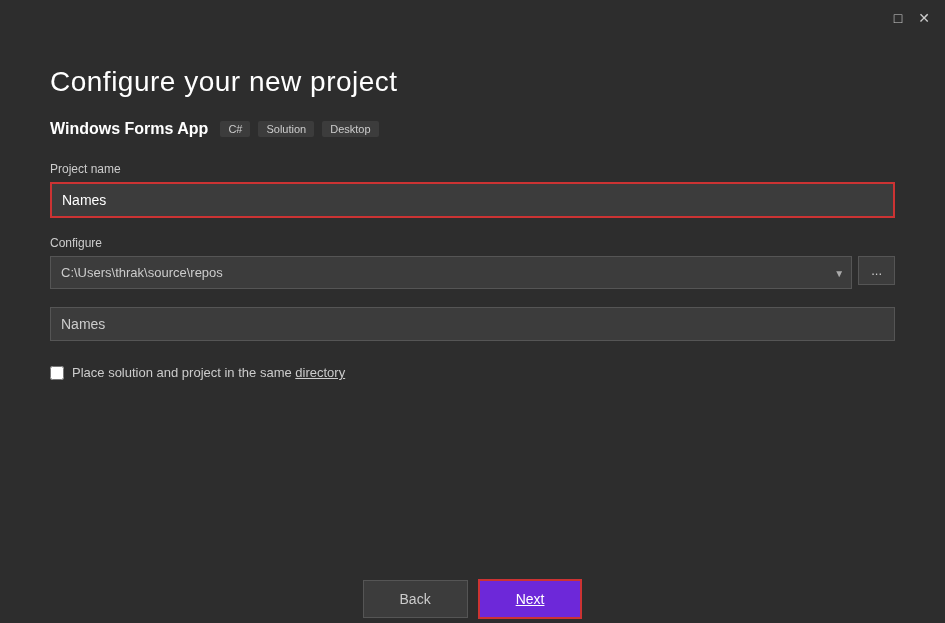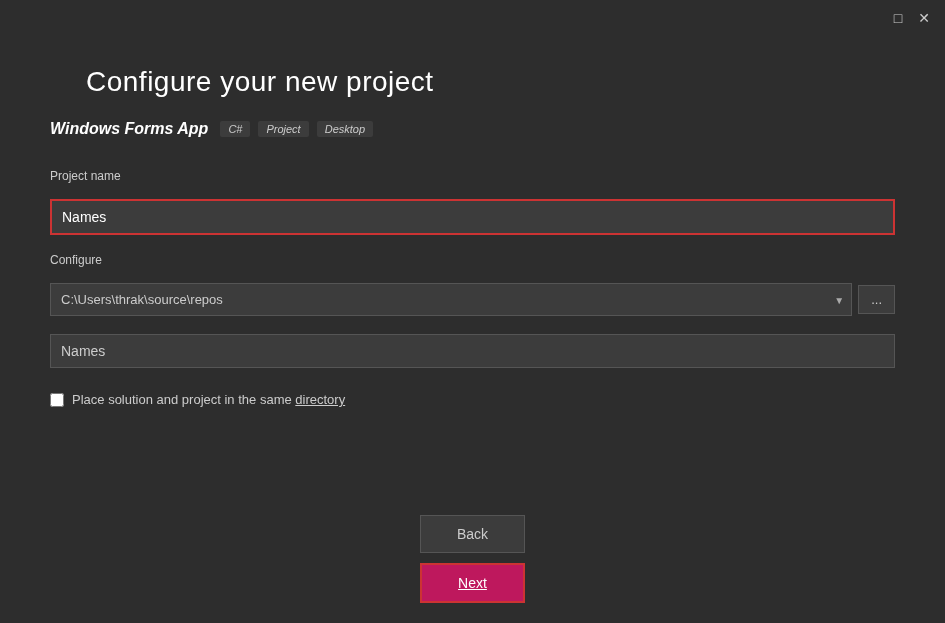--- a/index.html
+++ b/index.html
@@ -57,50 +57,48 @@
       display: flex;
       flex-direction: column;
     }
 
     .main-title {
       font-size: 28px;
       font-weight: 300;
       color: #ffffff;
       margin-bottom: 22px;
       letter-spacing: 0.5px;
-      margin-left: 36px;
     }
 
     .app-type-row {
       display: flex;
       align-items: center;
       gap: 8px;
-      margin-bottom: 31px;
-      font-style: italic;
+      margin-bottom: 24px;
     }
 
     .app-type-name {
       font-size: 16px;
       font-weight: 600;
       color: #ffffff;
       margin-right: 4px;
     }
 
     .tag {
       background: #3c3c3c;
       color: #cccccc;
       font-size: 11px;
       padding: 2px 8px;
       border-radius: 2px;
     }
 
     .form-section {
       display: flex;
       flex-direction: column;
-      gap: 16px;
+      gap: 6px;
       margin-bottom: 18px;
     }
 
     .form-label {
       font-size: 12px;
       color: #cccccc;
     }
 
     .text-input {
       background: #3c3c3c;
@@ -113,21 +111,21 @@
       font-family: 'Segoe UI', Arial, sans-serif;
     }
 
     .project-name-input {
       border: 2px solid #cc3333 !important;
     }
 
     .location-row {
       display: flex;
       gap: 6px;
-      align-items: center;
+      align-items: flex-start;
     }
 
     .location-select-wrapper {
       flex: 1;
       position: relative;
     }
 
     .location-select {
       background: #3c3c3c;
       border: 1px solid #555555;
@@ -208,41 +206,40 @@
     }
 
     .checkbox-label .underline {
       text-decoration: underline;
     }
 
     .footer {
       display: flex;
       justify-content: center;
       align-items: center;
-      padding: 16px 50px 20px 50px;
+      padding: 16px 50px 4px 50px;
       gap: 10px;
       flex-shrink: 0;
-      flex-direction: column;
     }
 
     .footer-btn {
       padding: 10px 36px;
       font-size: 14px;
       font-family: 'Segoe UI', Arial, sans-serif;
       cursor: pointer;
       border: 1px solid #555555;
     }
 
     .btn-back {
       background: #3c3c3c;
       color: #cccccc;
     }
 
     .btn-next {
-      background: #be185d;
+      background: #6d28d9;
       color: #ffffff;
       border: 2px solid #cc3333;
       text-decoration: underline;
     }
   </style>
 </head>
 <body>
 
 <div class="dialog">
 
@@ -251,21 +248,21 @@
     <button class="title-bar-btn">✕</button>
   </div>
 
   <div class="content">
 
     <h1 class="main-title">Configure your new project</h1>
 
     <div class="app-type-row">
       <span class="app-type-name">Windows Forms App</span>
       <span class="tag">C#</span>
-      <span class="tag">Project</span>
+      <span class="tag">Solution</span>
       <span class="tag">Desktop</span>
     </div>
 
     <div class="form-section">
       <label class="form-label">Project name</label>
       <input type="text" class="text-input project-name-input" value="Names" style="">
     </div>
 
     <div class="form-section">
       <label class="form-label">Configure</label>

